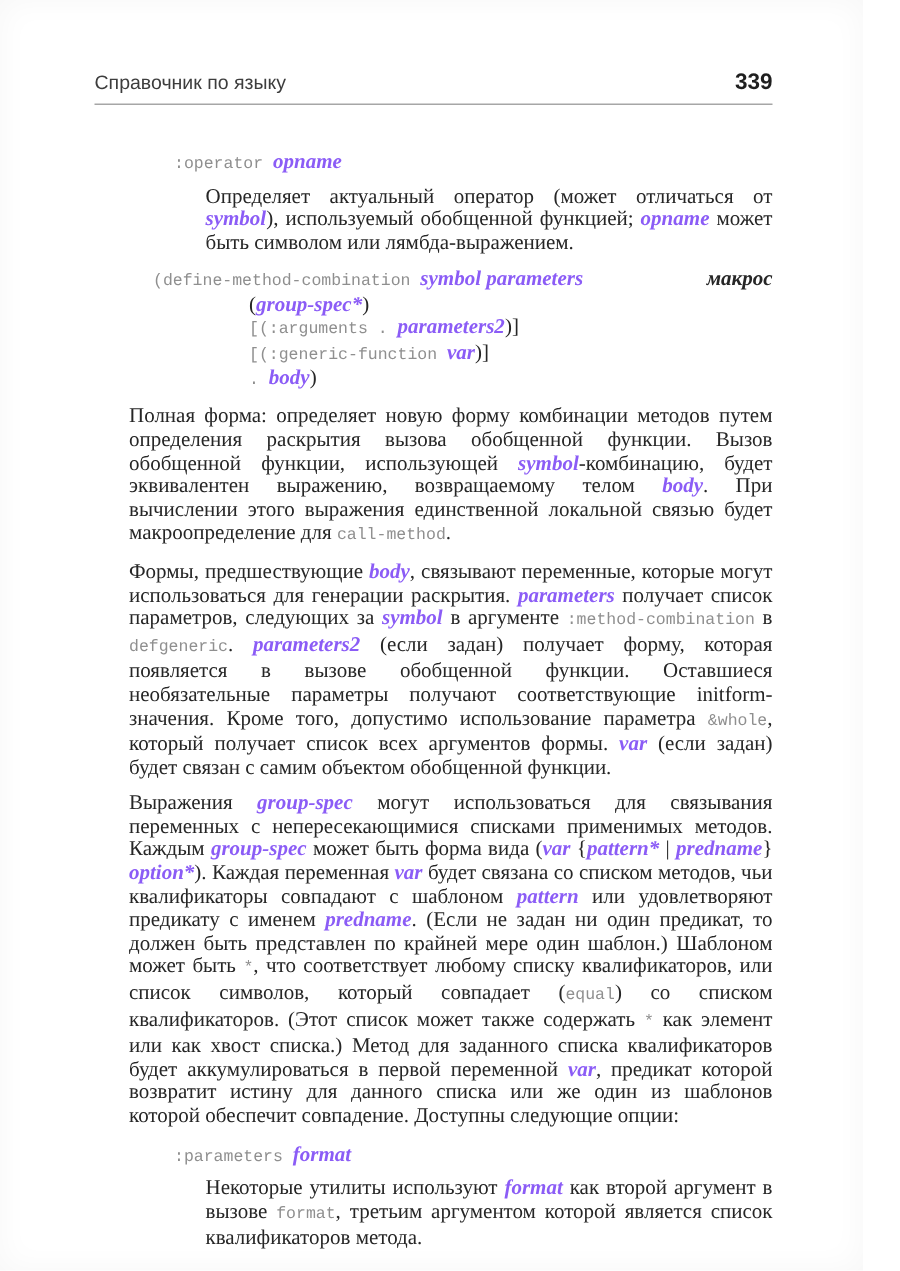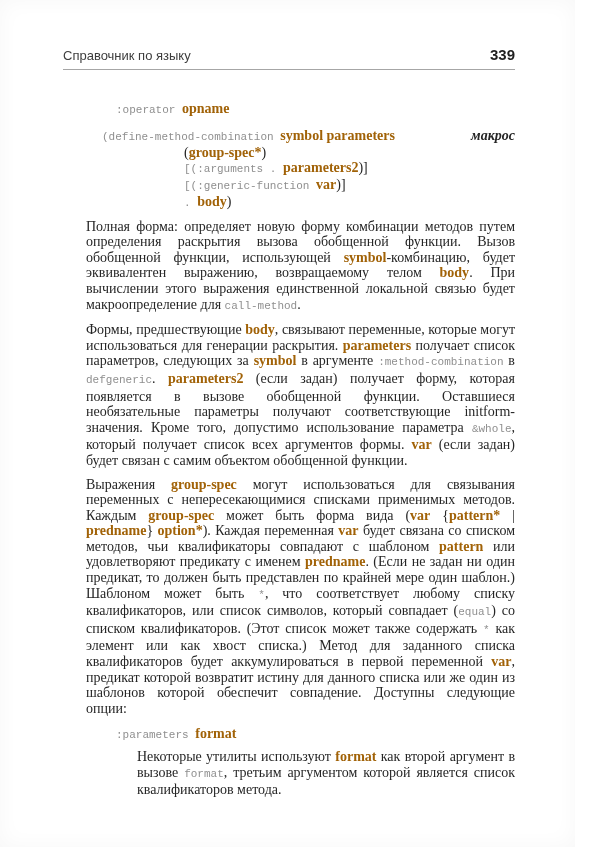--- a/index.html
+++ b/index.html
@@ -64,34 +64,35 @@
     margin-top:8px;
     text-align:justify;
   }
   .definition{
     position:relative;
     margin-left:39px;
     margin-top:9px;
     line-height:15px;
   }
   .def-line{white-space:nowrap;}
-  .def-line.cont{margin-left:82px;}
+  .def-line.cont{margin-left:64px;}
   .def-kind{
     position:absolute;
     top:0;right:0;
     font-weight:700;
     font-size:14px;
     color:var(--body-text);
     font-style:italic;
   }
   
   .run-text{}
   .run-var{
+    font-style:italic;
     font-weight:700;
-    color:#a16207;
+    color:#8b5cf6;
   }
   .run-mono{
     font-family:"Liberation Mono","DejaVu Sans Mono",monospace;
     font-size:11px;
     color:var(--mono-text);
   }
 </style>
 </head>
 <body>
 
@@ -101,20 +102,21 @@
     <div class="header-row">
       <span class="header-title">Справочник по языку</span>
       <span class="page-number">339</span>
     </div>
   </div>
 
   <div class="content">
 
     <div class="opt-label"><span class="run run-mono">:operator </span><span class="run run-var">opname</span></div>
 
+    <p class="desc"><span class="run run-text">Определяет актуальный оператор (может отличаться от </span><span class="run run-var">symbol</span><span class="run run-text">), используемый обобщенной функцией; </span><span class="run run-var">opname</span><span class="run run-text"> может быть символом или лямбда-выражением.</span></p>
 
     <div class="definition">
       <span class="def-kind">макрос</span>
       <div class="def-line"><span class="run run-mono">(define-method-combination </span><span class="run run-var">symbol parameters</span></div>
       <div class="def-line cont"><span class="run run-text">(</span><span class="run run-var">group-spec*</span><span class="run run-text">)</span></div>
       <div class="def-line cont"><span class="run run-mono">[(:arguments . </span><span class="run run-var">parameters2</span><span class="run run-text">)]</span></div>
       <div class="def-line cont"><span class="run run-mono">[(:generic-function </span><span class="run run-var">var</span><span class="run run-text">)]</span></div>
       <div class="def-line cont"><span class="run run-mono">. </span><span class="run run-var">body</span><span class="run run-text">)</span></div>
     </div>
 

